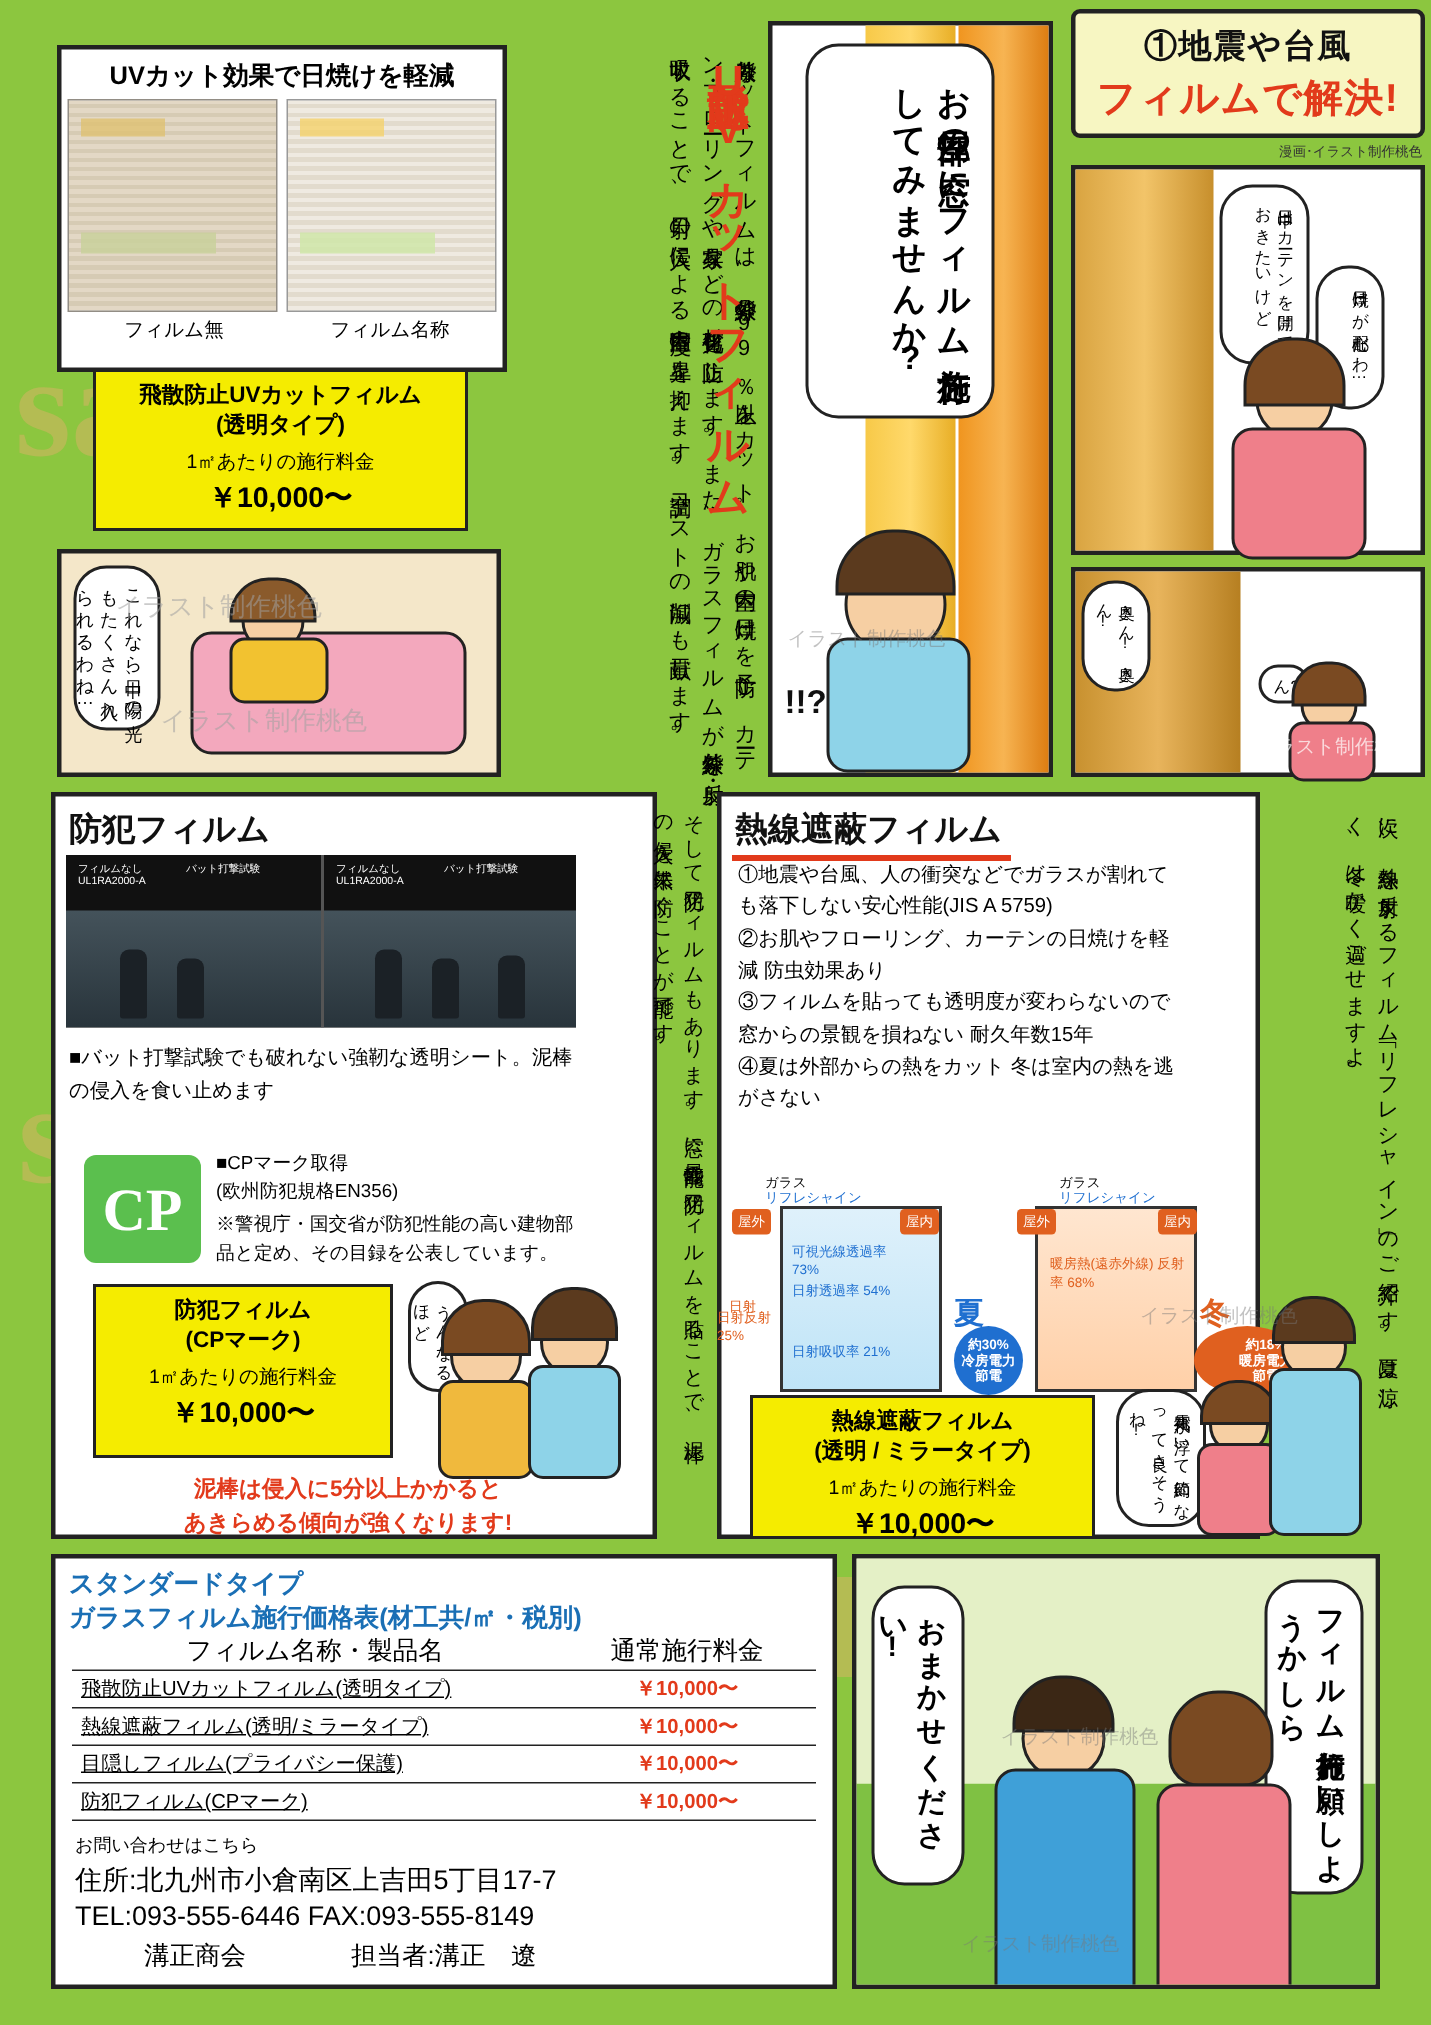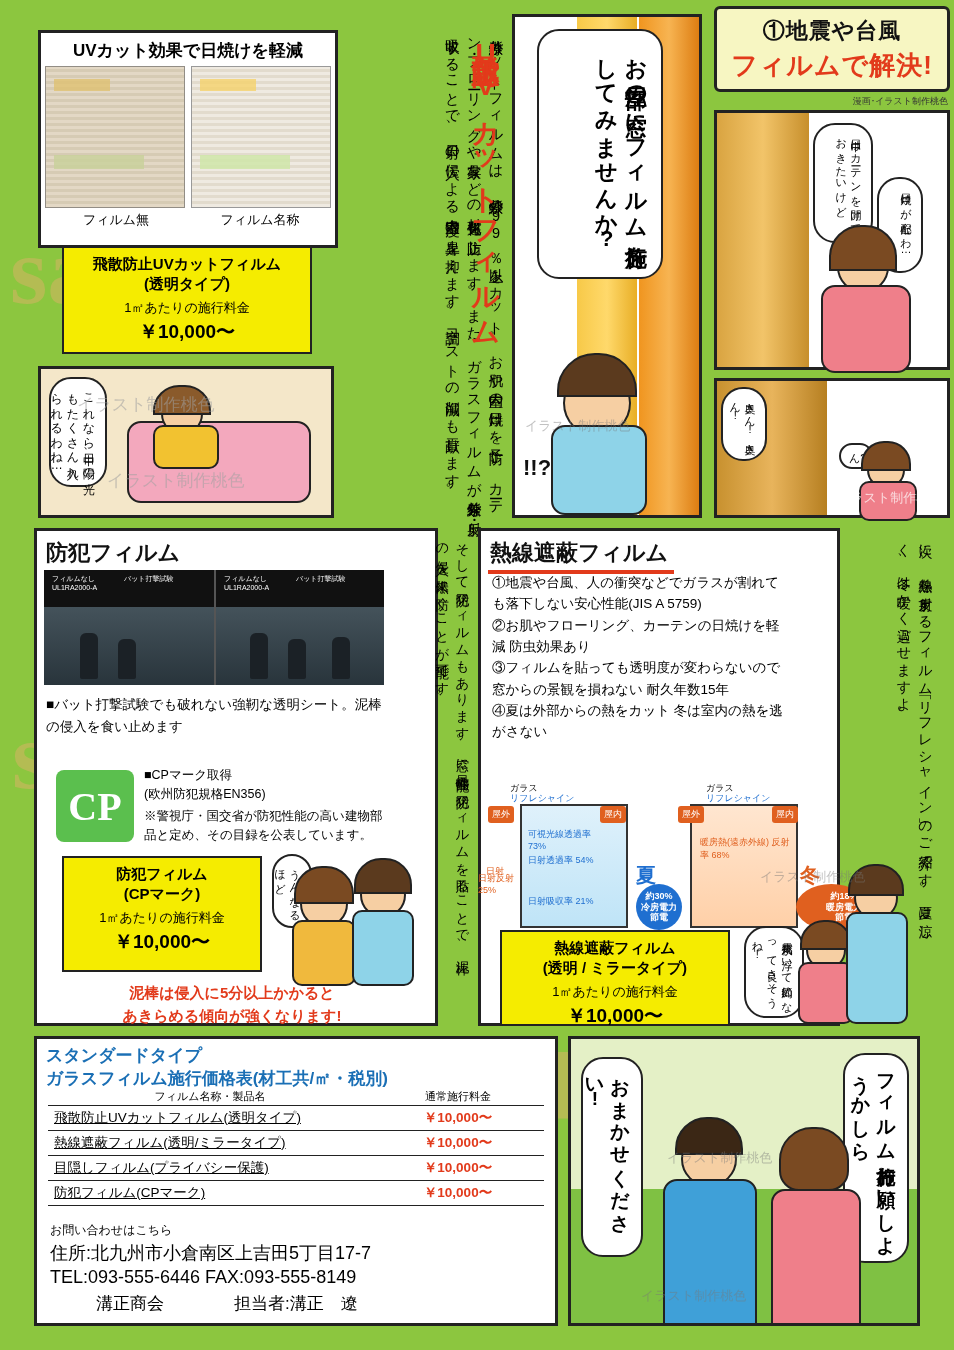--- a/index.html
+++ b/index.html
@@ -93,21 +93,21 @@
   .badge{position:absolute;width:46px;height:46px;border-radius:50%;background:#1f6fd0;color:#fff;
     font-size:9px;font-weight:bold;display:flex;flex-direction:column;align-items:center;justify-content:center;line-height:1.15;}
   .badge.warm{background:#e0601f;padding-left:25px;}
   
   #bottom-panel{left:34px;top:1036px;width:524px;height:290px;background:#fff;border:3px solid #222;}
   #bottom-right{left:568px;top:1036px;width:352px;height:290px;background:#e9f3c9;border:3px solid #222;overflow:hidden;}
   #bottom-title{position:absolute;left:46px;top:1044px;width:500px;}
   #bottom-title .b1{font-size:17px;font-weight:bold;color:#1a6fb5;}
   #bottom-title .b2{font-size:17px;font-weight:bold;color:#1a6fb5;}
   table.pricetbl{position:absolute;left:48px;top:1088px;width:496px;border-collapse:collapse;font-size:13.5px;}
-  table.pricetbl th{font-size:11px;font-weight:normal;padding:1px 4px;text-align:center;border-bottom:1px solid #222;}
+  table.pricetbl th{font-size:17px;font-weight:normal;padding:1px 4px;text-align:center;border-bottom:1px solid #222;}
   table.pricetbl td{padding:3px 6px;border-bottom:1px solid #222;}
   table.pricetbl td.name{text-decoration:underline;}
   table.pricetbl td.price{text-align:center;color:#e23a1b;font-weight:bold;width:160px;}
   #contact{position:absolute;left:50px;top:1222px;width:500px;font-size:12px;}
   #contact .addr{font-size:18px;margin-top:2px;}
   #contact .tel{font-size:18px;margin-top:2px;}
   #contact .row{display:flex;gap:70px;font-size:17px;margin-top:4px;padding-left:46px;}
   
   .wm{position:absolute;font-family:"Liberation Serif",serif;font-size:96px;font-weight:bold;
       color:rgba(255,170,120,.35);pointer-events:none;user-select:none;}

